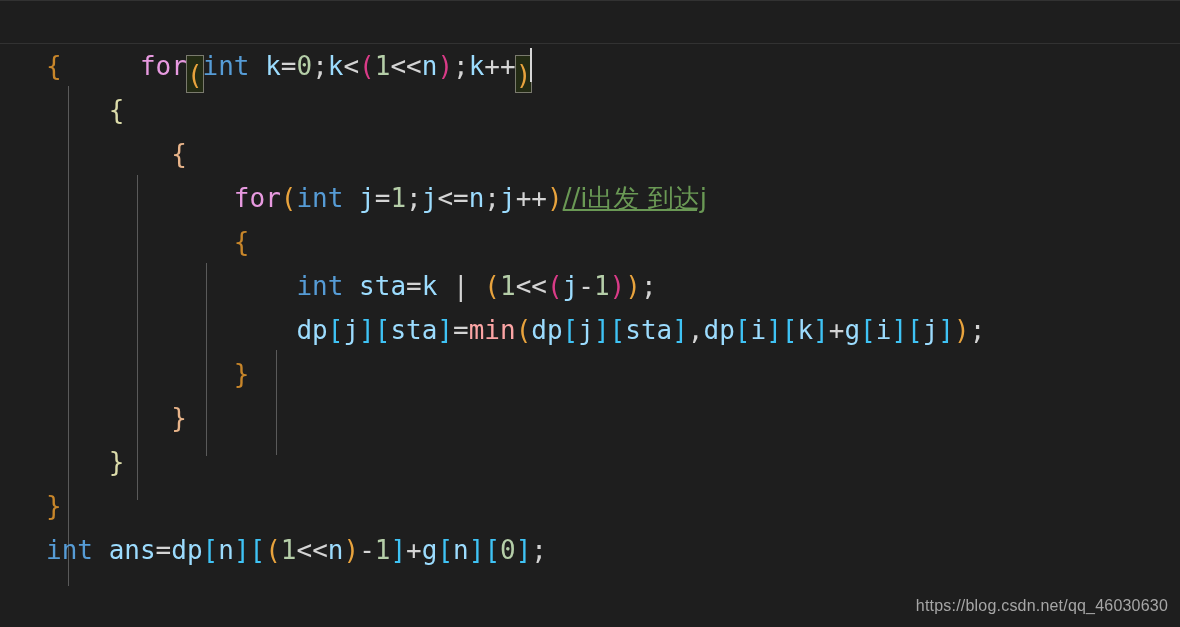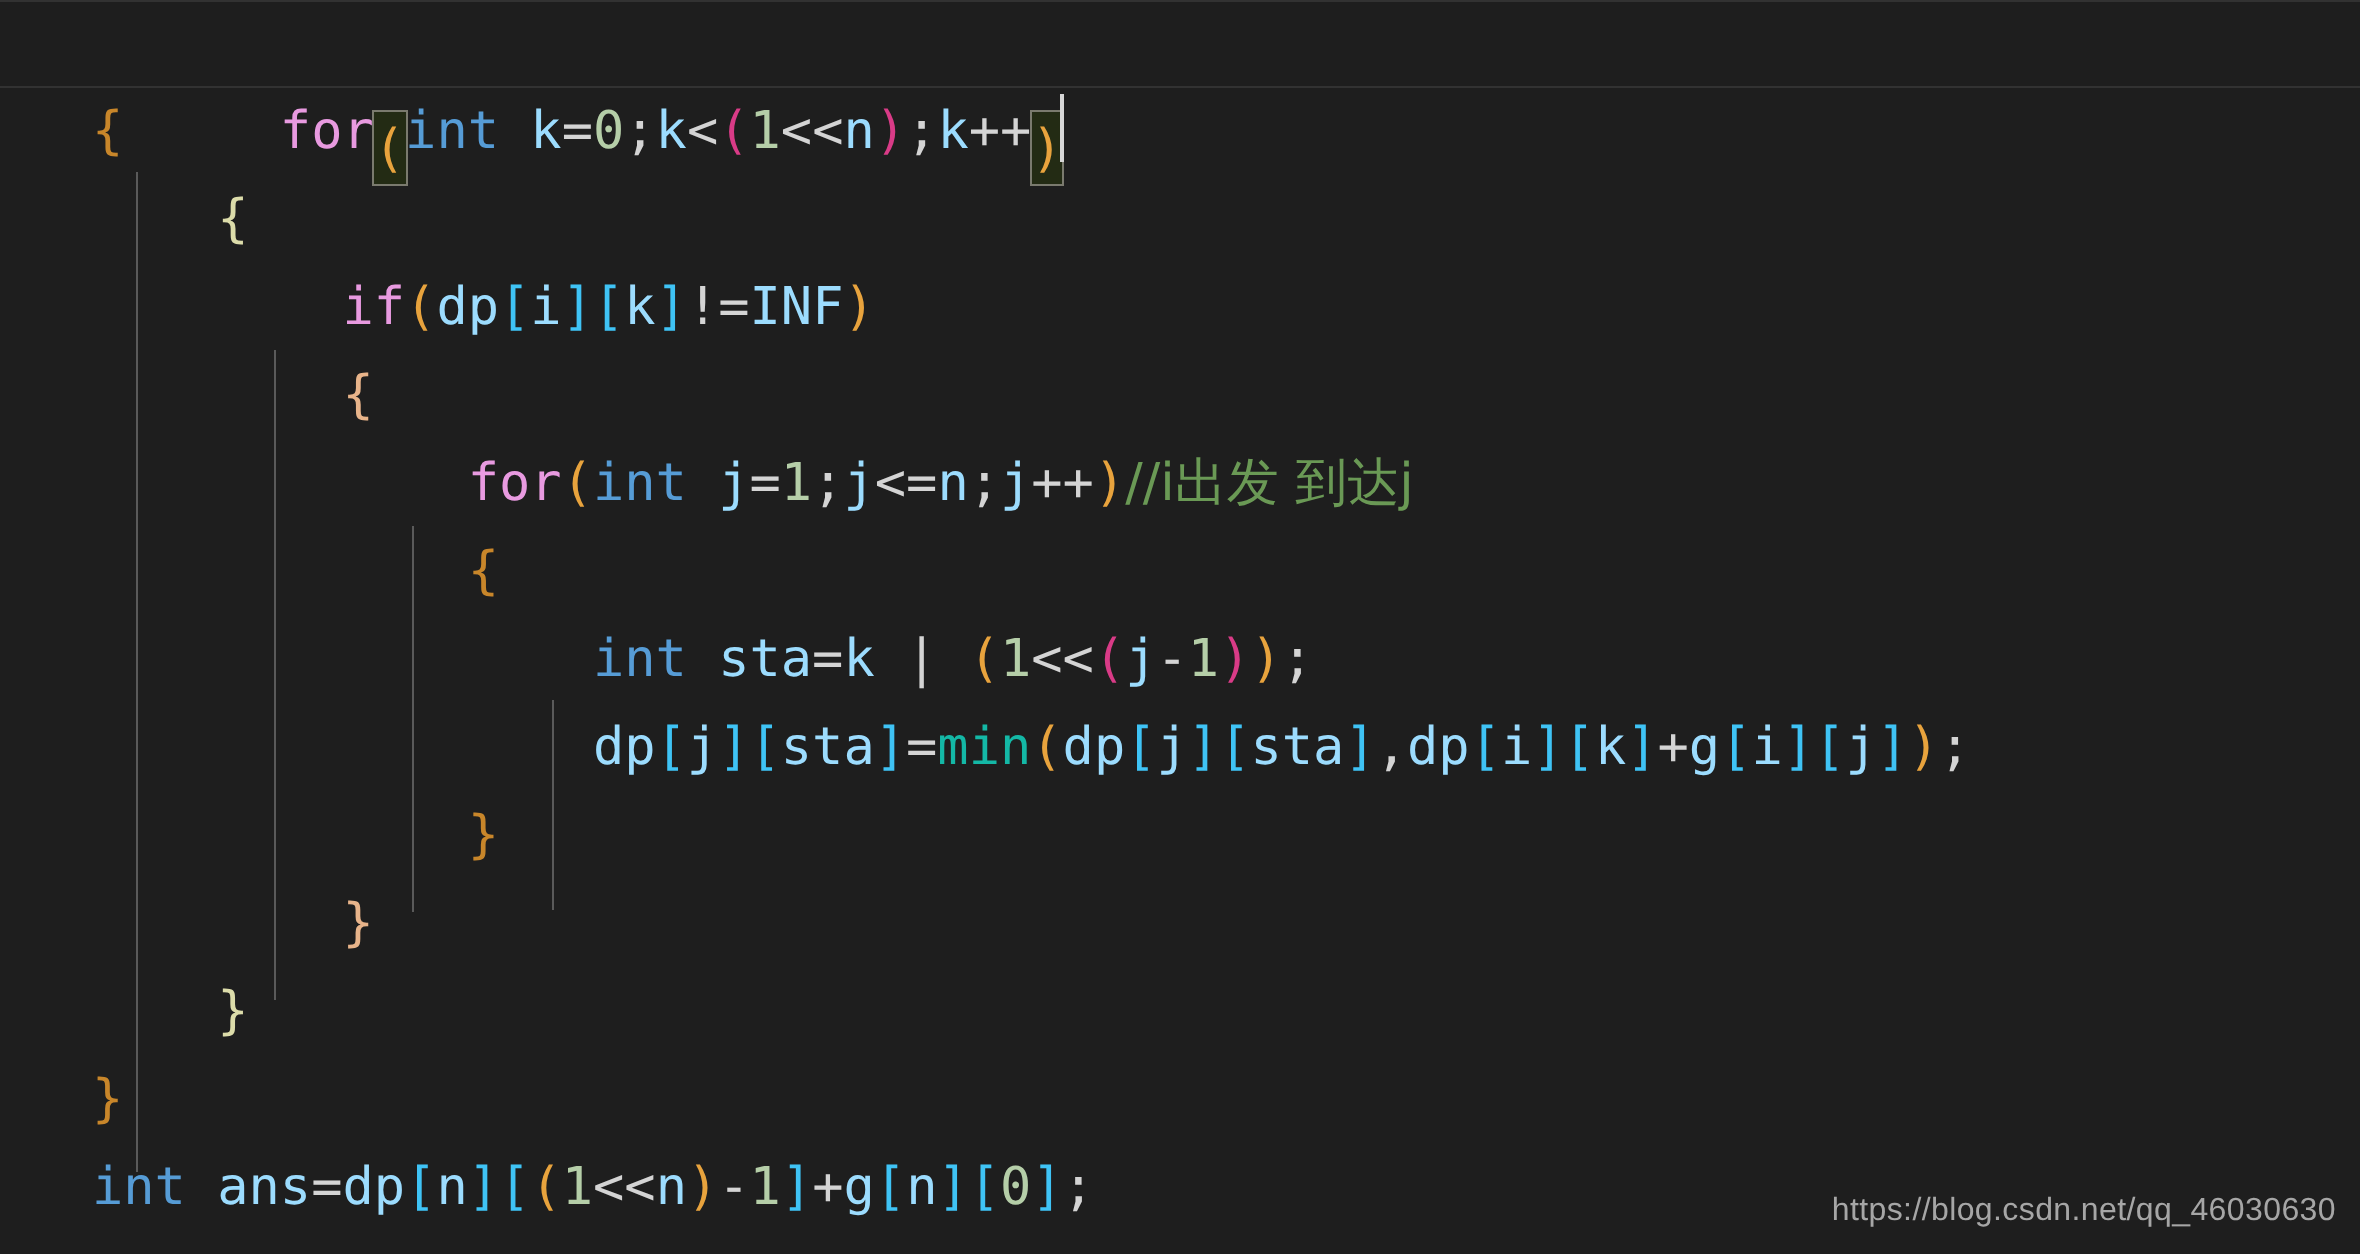--- a/index.html
+++ b/index.html
@@ -45,21 +45,21 @@
     background: #1e1e1e;
     box-shadow: inset 0 1px 0 #323232, inset 0 -1px 0 #323232;
   }
 
   
   .kw       { color: #e89ae0; }          
   .type     { color: #569cd6; }          
   .var      { color: #9cdcfe; }          
   .num      { color: #b5cea8; }          
   .op       { color: #d4d4d4; }          
-  .fn       { color: #14b8a6; }          
+  .fn       { color: #fca5a5; }          
   .cmt      { color: #6a9955; }          
   .brk      { color: #3fc3f5; }          
   .p1       { color: #e8a33d; }          
   .p2       { color: #d93b87; }          
   .b1       { color: #c8862a; }          
   .b2       { color: #dcdcaa; }          
   .b3       { color: #e8b48a; }          
   .b4       { color: #c8862a; }          
 
   
@@ -96,21 +96,21 @@
   .watermark {
     position: absolute;
     right: 12px;
     bottom: 12px;
     font-family: "Liberation Sans", sans-serif;
     font-size: 16px;
     color: #a6a6a6;
     letter-spacing: 0.2px;
   }
 
-  .cjk { font-family: "DejaVu Sans", sans-serif; }
+  .cjk { font-family: "DejaVu Sans", sans-serif; text-decoration: underline; }
 </style>
 </head>
 <body>
 
 <div id="editor">
 
   <div class="guide" style="left:68px; top:86px; height:500px;"></div>
   <div class="guide" style="left:137px; top:175px; height:325px;"></div>
   <div class="guide" style="left:206px; top:263px; height:193px;"></div>
   <div class="guide" style="left:276px; top:350px; height:105px;"></div>
@@ -119,21 +119,20 @@
 
     <div class="line current">
       <span class="kw">for</span><span class="match"><span class="p1">(</span></span><span class="type">int</span><span class="op"> </span><span class="var">k</span><span class="op">=</span><span class="num">0</span><span class="op">;</span><span class="var">k</span><span class="op">&lt;</span><span class="p2">(</span><span class="num">1</span><span class="op">&lt;&lt;</span><span class="var">n</span><span class="p2">)</span><span class="op">;</span><span class="var">k</span><span class="op">++</span><span class="match"><span class="p1">)</span></span><span class="caret"></span>
     </div>
 
     <div class="line"><span class="b1">{</span></div>
 
 
     <div class="line">    <span class="b2">{</span></div>
 
-    <div class="line">        <span class="kw">if</span><span class="p1">(</span><span class="var">dp</span><span class="brk">[</span><span class="var">i</span><span class="brk">]</span><span class="brk">[</span><span class="var">k</span><span class="brk">]</span><span class="op">!=</span><span class="var">INF</span><span class="p1">)</span></div>
 
     <div class="line">        <span class="b3">{</span></div>
 
     <div class="line">            <span class="kw">for</span><span class="p1">(</span><span class="type">int</span> <span class="var">j</span><span class="op">=</span><span class="num">1</span><span class="op">;</span><span class="var">j</span><span class="op">&lt;=</span><span class="var">n</span><span class="op">;</span><span class="var">j</span><span class="op">++</span><span class="p1">)</span><span class="cmt cjk">//i出发 到达j</span></div>
 
     <div class="line">            <span class="b4">{</span></div>
 
     <div class="line">                <span class="type">int</span> <span class="var">sta</span><span class="op">=</span><span class="var">k</span><span class="op"> | </span><span class="p1">(</span><span class="num">1</span><span class="op">&lt;&lt;</span><span class="p2">(</span><span class="var">j</span><span class="op">-</span><span class="num">1</span><span class="p2">)</span><span class="p1">)</span><span class="op">;</span></div>
 
     <div class="line">                <span class="var">dp</span><span class="brk">[</span><span class="var">j</span><span class="brk">]</span><span class="brk">[</span><span class="var">sta</span><span class="brk">]</span><span class="op">=</span><span class="fn">min</span><span class="p1">(</span><span class="var">dp</span><span class="brk">[</span><span class="var">j</span><span class="brk">]</span><span class="brk">[</span><span class="var">sta</span><span class="brk">]</span><span class="op">,</span><span class="var">dp</span><span class="brk">[</span><span class="var">i</span><span class="brk">]</span><span class="brk">[</span><span class="var">k</span><span class="brk">]</span><span class="op">+</span><span class="var">g</span><span class="brk">[</span><span class="var">i</span><span class="brk">]</span><span class="brk">[</span><span class="var">j</span><span class="brk">]</span><span class="p1">)</span><span class="op">;</span></div>

